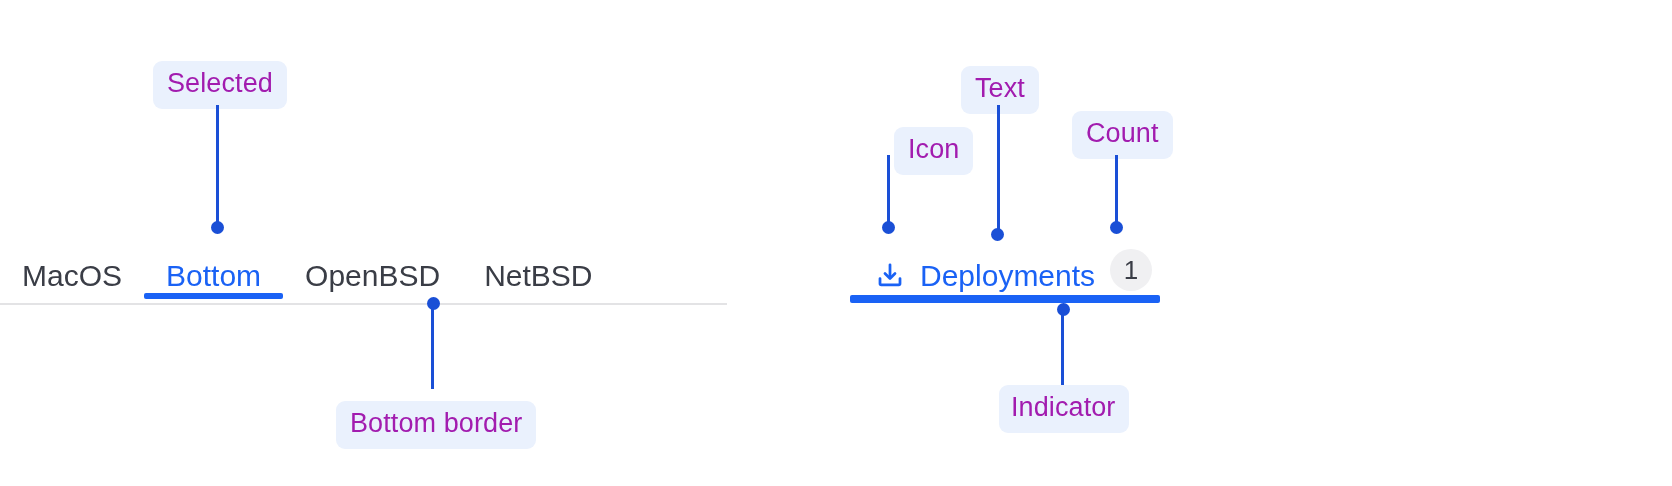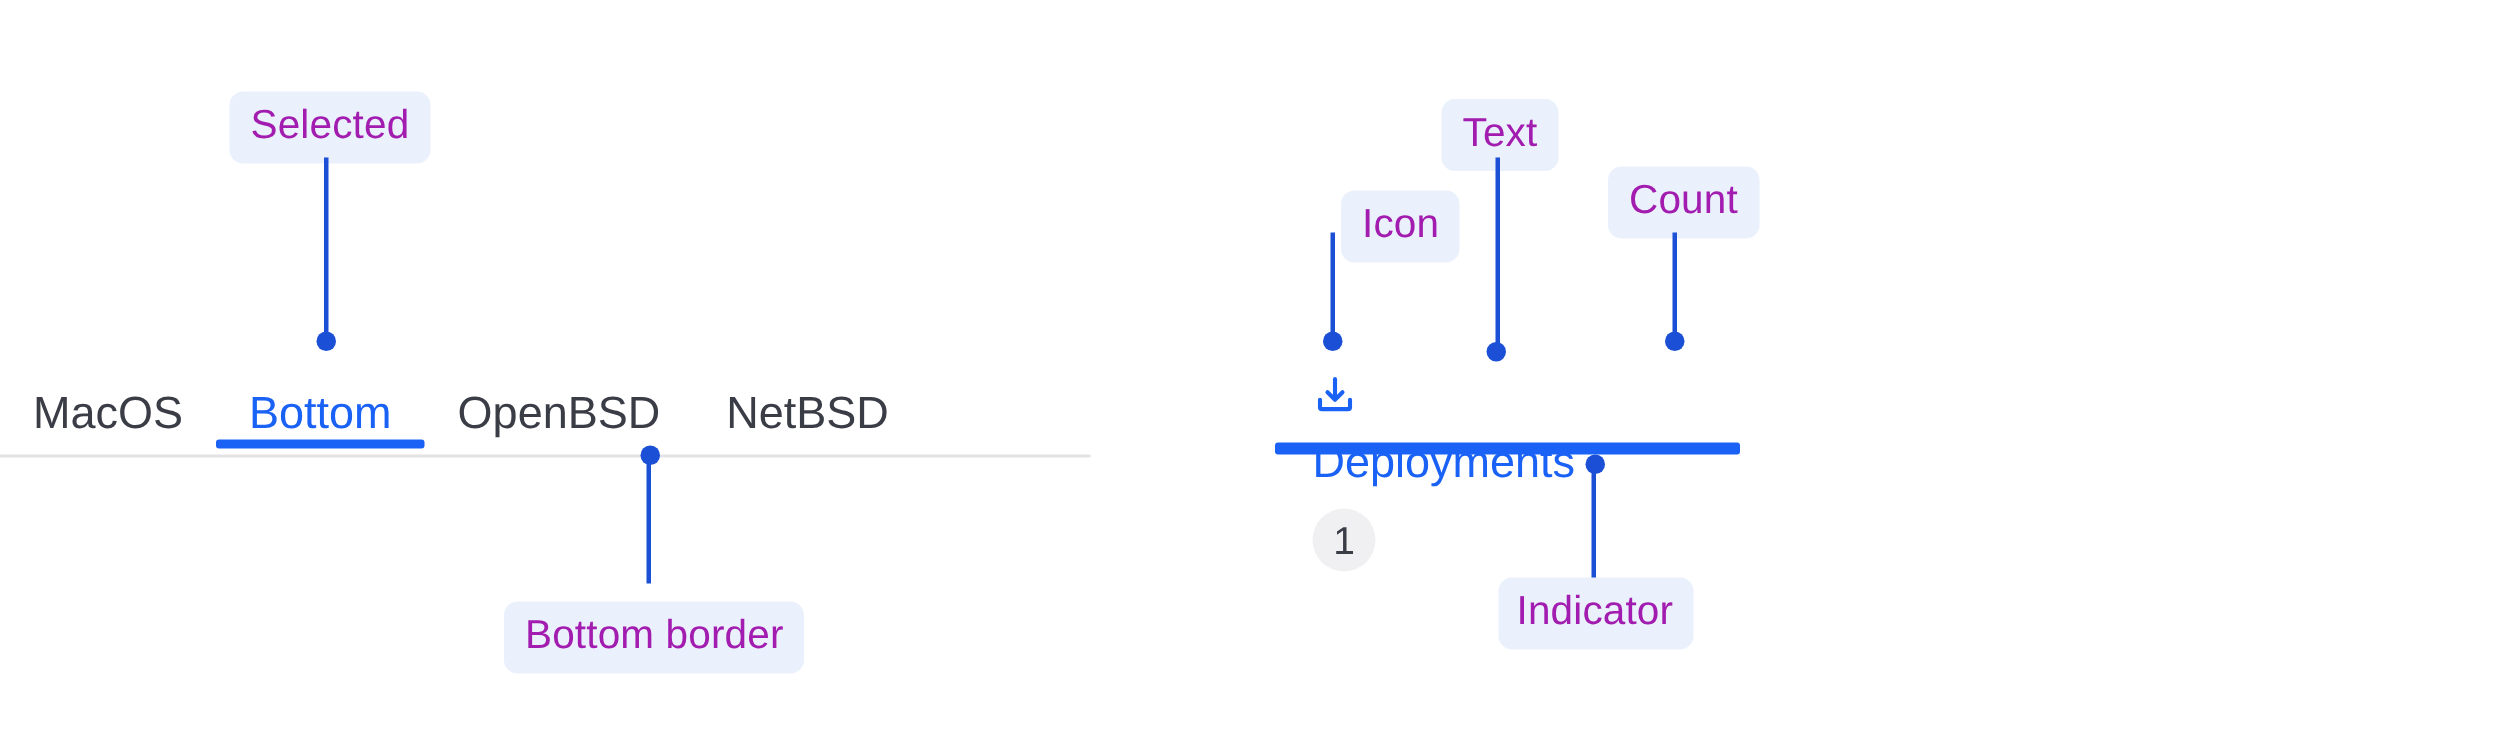--- a/index.html
+++ b/index.html
@@ -83,28 +83,27 @@
 
   
   .tab-right-wrap {
     position: absolute;
     left: 850px;
     top: 243px;
     width: 310px;
   }
   .tab-right {
     display: flex;
-    align-items: flex-start;
+    align-items: flex-end;
     gap: 15px;
     color: #1a62f5;
     font-size: 30px;
     line-height: 1;
     padding: 6px 0 0 25px;
     cursor: pointer;
-    flex-direction: column;
   }
   .dl-icon {
     display: block;
     width: 30px;
     height: 30px;
     flex: 0 0 auto;
   }
   .count-badge {
     display: inline-flex;
     align-items: center;

